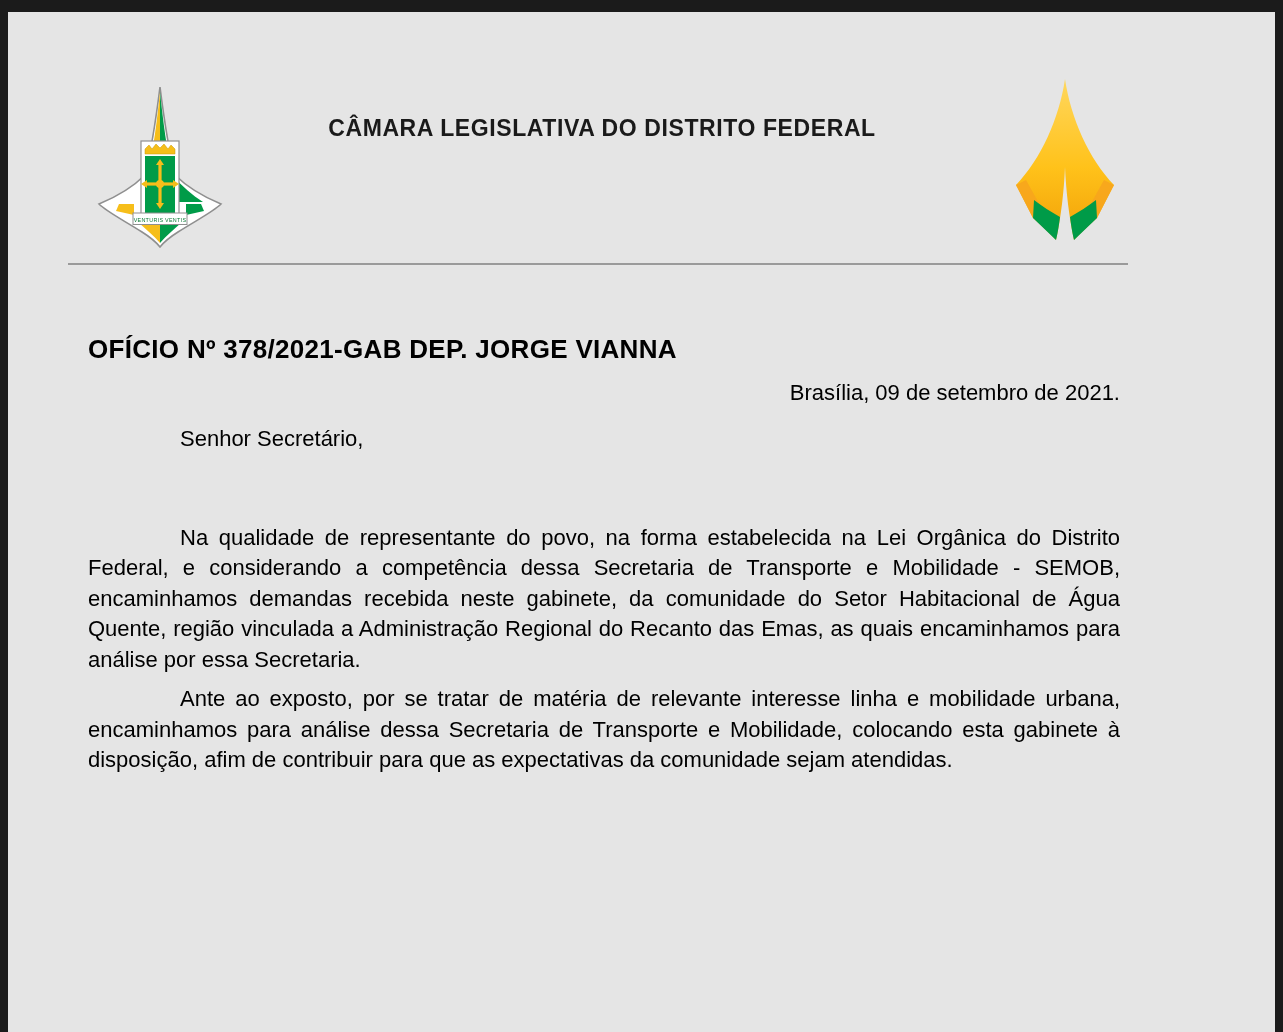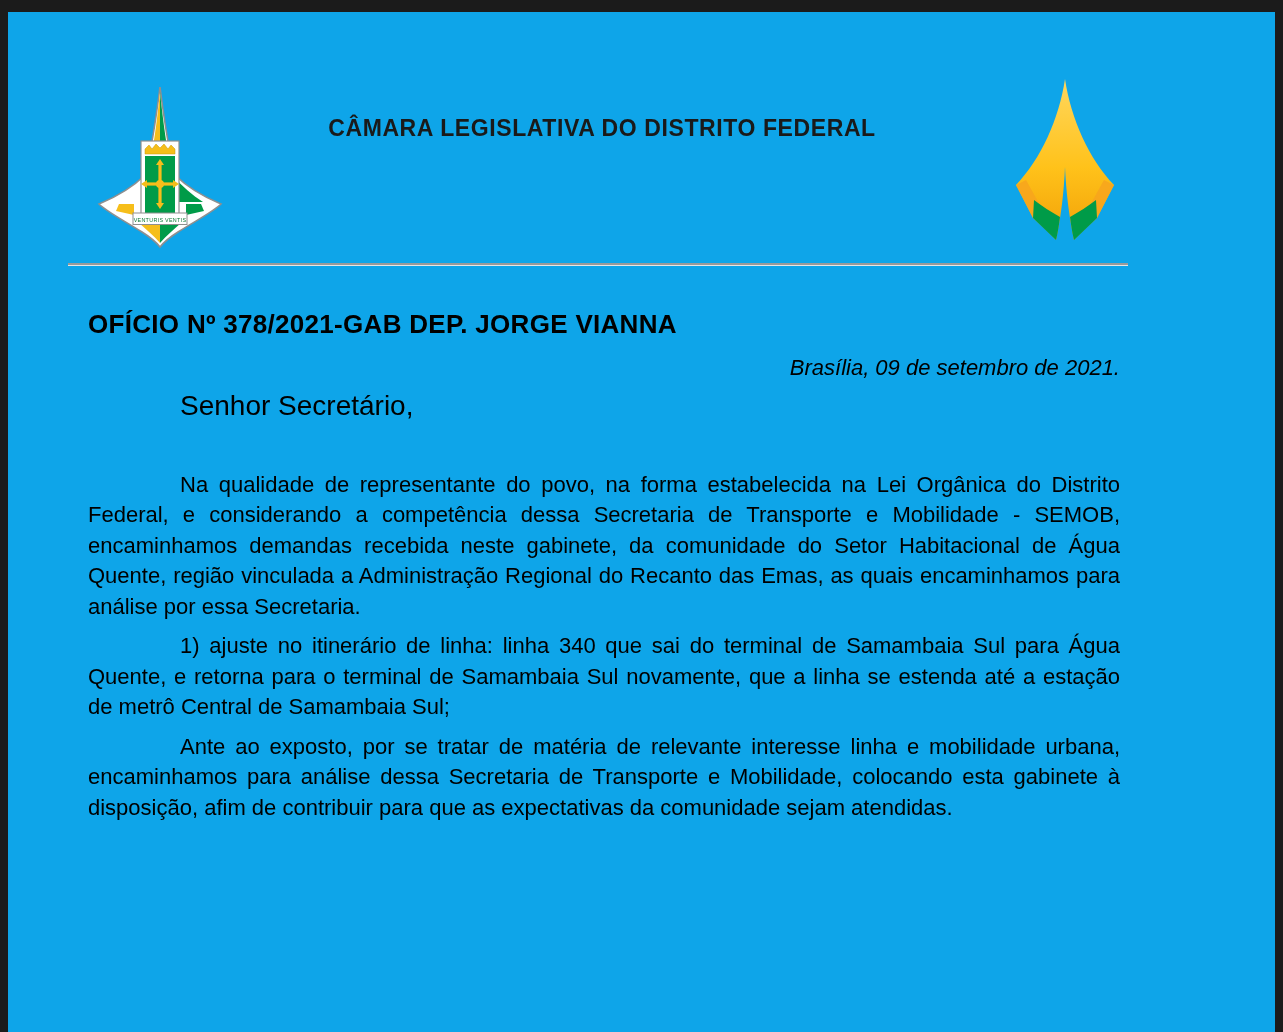--- a/index.html
+++ b/index.html
@@ -4,50 +4,50 @@
 <style>
   html,body{margin:0;padding:0}
   body{
     width:1283px;height:1032px;
     background:#1b1b1b;
     font-family:"Liberation Sans",sans-serif;
     position:relative;overflow:hidden;
   }
   .page{
     position:absolute;left:8px;top:12px;width:1267px;height:1020px;
-    background:#0ea5e9;color:#000;
+    background:#e5e5e5;color:#000;
   }
   .logo-left{position:absolute;left:87px;top:73px;width:130px;height:165px}
   .logo-right{position:absolute;left:995px;top:63px;width:124px;height:170px}
   .header-text{position:absolute;left:194px;top:103px;width:800px;text-align:center}
   .header-title{
     font-size:23px;font-weight:bold;letter-spacing:.6px;line-height:1.2;color:#1a1a1a;
   }
   .header-subtitle{
     font-size:16.5px;letter-spacing:.2px;margin-top:4px;color:#1a1a1a;
   }
   .divider{
     position:absolute;left:60px;top:251px;width:1060px;height:2px;
     background:#9a9a9a;border-bottom:1px solid #e6e6e6;
   }
-  .letter{position:absolute;left:80px;top:298px;width:1032px}
+  .letter{position:absolute;left:80px;top:323px;width:1032px}
   .ref{
     font-size:26px;font-weight:bold;letter-spacing:.3px;line-height:1.1;margin:0;
   }
   .dateline{
-    font-size:22px;line-height:30.5px;text-align:right;margin:14px 0 0 0;font-style:italic;
+    font-size:22px;line-height:30.5px;text-align:right;margin:14px 0 0 0;
   }
   .salutation{
-    font-size:28px;line-height:30.5px;text-indent:92px;margin:8px 0 0 0;
+    font-size:22px;line-height:30.5px;text-indent:92px;margin:16px 0 0 0;
   }
   p.para{
     font-size:22px;line-height:30.5px;text-align:justify;text-indent:92px;
     margin:9px 0 0 0;letter-spacing:0;
   }
-  p.para.first{margin-top:48px}
+  p.para.first{margin-top:68px}
 </style>
 </head>
 <body>
 
 <div class="page">
 
   <span class="logo-left">
     <svg width="130" height="165" viewBox="0 0 130 165" xmlns="http://www.w3.org/2000/svg">
 
       <path d="M65,2 C61,34 56,66 50,90 C38,102 21,112 4,119
@@ -109,17 +109,16 @@
   </span>
 
   <div class="divider"></div>
 
   <div class="letter">
     <h1 class="ref">OFÍCIO Nº 378/2021-GAB DEP. JORGE VIANNA</h1>
     <p class="dateline">Brasília, 09 de setembro de 2021.</p>
     <p class="salutation">Senhor Secretário,</p>
 
     <p class="para first">Na qualidade de representante do povo, na forma estabelecida na Lei Orgânica do Distrito Federal, e considerando a competência dessa Secretaria de Transporte e Mobilidade - SEMOB, encaminhamos demandas recebida neste gabinete, da comunidade do Setor Habitacional de Água Quente, região vinculada a Administração Regional do Recanto das Emas, as quais encaminhamos para análise por essa Secretaria.</p>
-    <p class="para">1) ajuste no itinerário de linha: linha 340 que sai do terminal de Samambaia Sul para Água Quente, e retorna para o terminal de Samambaia Sul novamente, que a linha se estenda até a estação de metrô Central de Samambaia Sul;</p>
     <p class="para">Ante ao exposto, por se tratar de matéria de relevante interesse linha e mobilidade urbana, encaminhamos para análise dessa Secretaria de Transporte e Mobilidade, colocando esta gabinete à disposição, afim de contribuir para que as expectativas da comunidade sejam atendidas.</p>
   </div>
 
 </div>
 
 </body></html>

